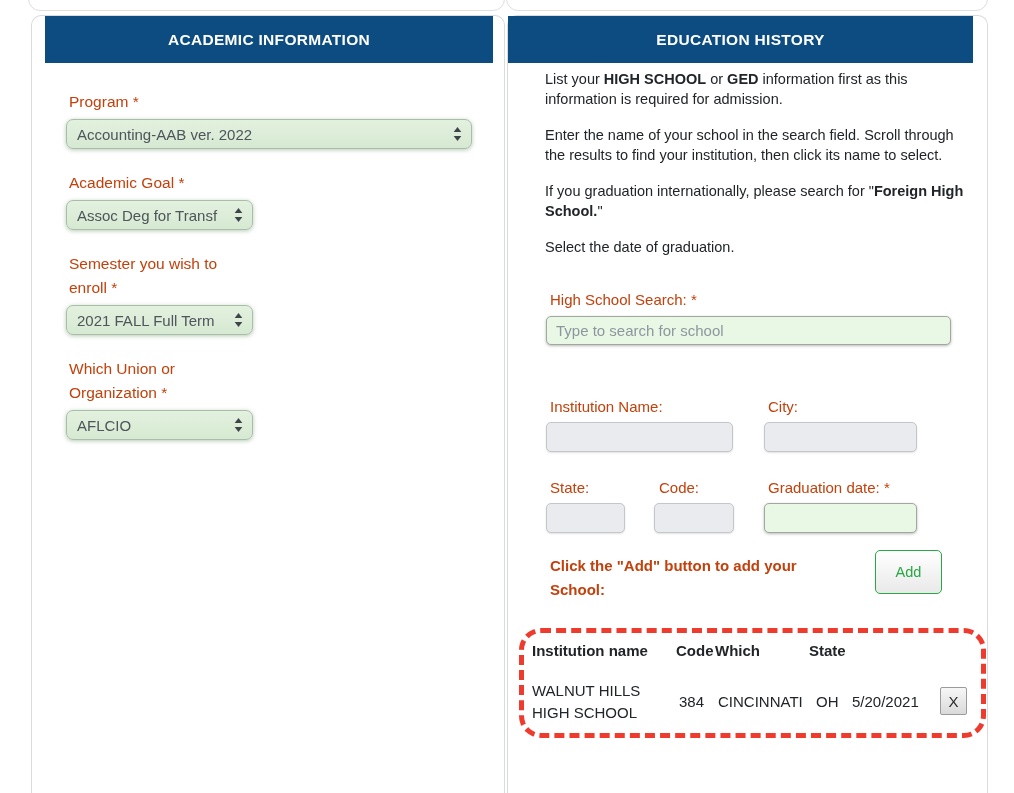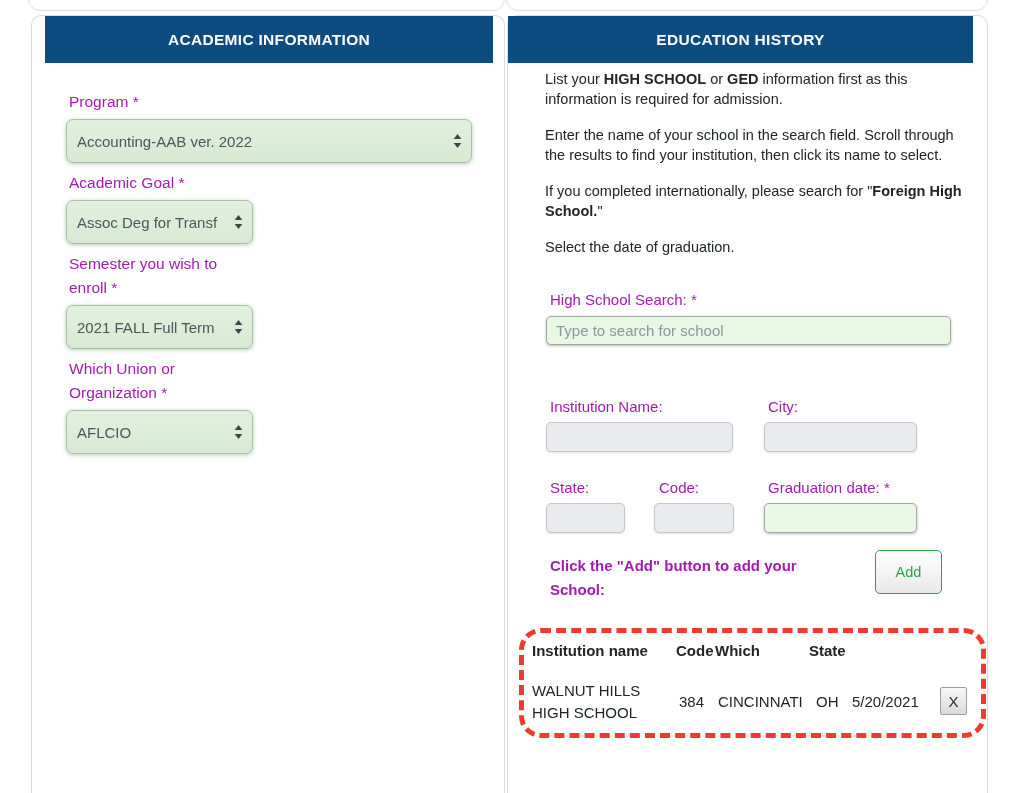--- a/index.html
+++ b/index.html
@@ -27,24 +27,24 @@
   .card-header{
     position:absolute;top:0;height:47px;background:#0d4c80;
     display:flex;align-items:center;justify-content:center;
   }
   .cleft .card-header{left:13px;right:11px;}
   .cright .card-header{left:0;right:14px;}
   .card-header span{
     color:#ffffff;font-weight:700;font-size:15.5px;letter-spacing:.3px;
   }
   
-  .lbl{font-size:15.5px;color:#a21caf;line-height:24px;}
+  .lbl{font-size:15.5px;color:#c2410c;line-height:24px;}
   
   .select{
-    position:absolute;height:44px;box-sizing:border-box;
+    position:absolute;height:30px;box-sizing:border-box;
     background:linear-gradient(180deg,#e3f1df 0%,#d6e9d2 100%);
     border:1px solid #a9bda7;border-radius:7px;
     box-shadow:0 1px 4px rgba(120,160,120,.55);
     display:flex;align-items:center;cursor:default;
   }
   .select .sel-text{
     font-size:15px;color:#4e555b;padding-left:10px;white-space:nowrap;
     overflow:hidden;flex:1;
   }
   .select .sel-arrows{display:flex;align-items:center;padding:0 9px 0 4px;}
@@ -147,21 +147,21 @@
   </section>
 
   <section class="card cright">
     <header class="card-header">
       <span>EDUCATION HISTORY</span>
     </header>
 
     <div class="abs instructions" style="left:37px;top:54px;width:430px;">
       <p><span>List your </span><b>HIGH SCHOOL</b><span> or </span><b>GED</b><span> information first as this information is required for admission.</span></p>
       <p><span>Enter the name of your school in the search field. Scroll through the results to find your institution, then click its name to select.</span></p>
-      <p><span>If you completed internationally, please search for "</span><b>Foreign High School.</b><span>"</span></p>
+      <p><span>If you graduation internationally, please search for "</span><b>Foreign High School.</b><span>"</span></p>
       <p><span>Select the date of graduation.</span></p>
     </div>
 
     <div class="abs lbl" style="left:42px;top:272px;font-size:15px;">High School Search: *</div>
     <input class="tinput green" style="left: 38px; top: 300px; width: 405px; height: 29px;" placeholder="Type to search for school">
 
     <div class="abs lbl" style="left:42px;top:379px;font-size:15px;">Institution Name:</div>
     <div class="abs lbl" style="left:260px;top:379px;font-size:15px;">City:</div>
     <input class="tinput gray" style="left: 38px; top: 406px; width: 187px;" readonly="">
     <input class="tinput gray" style="left: 256px; top: 406px; width: 153px;" readonly="">

